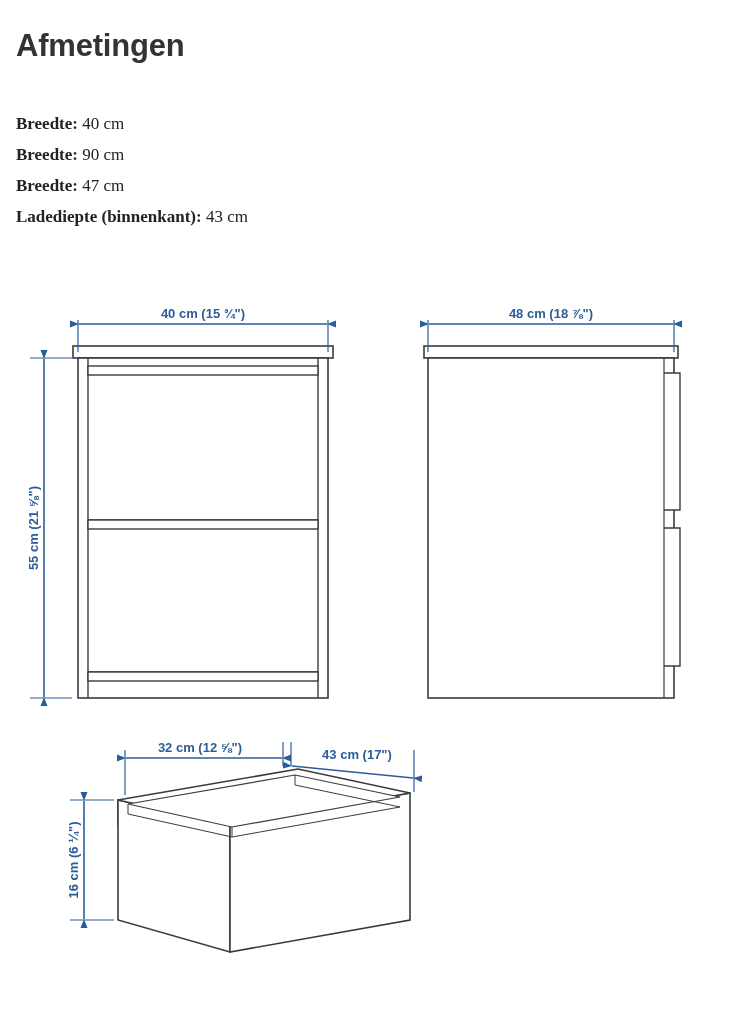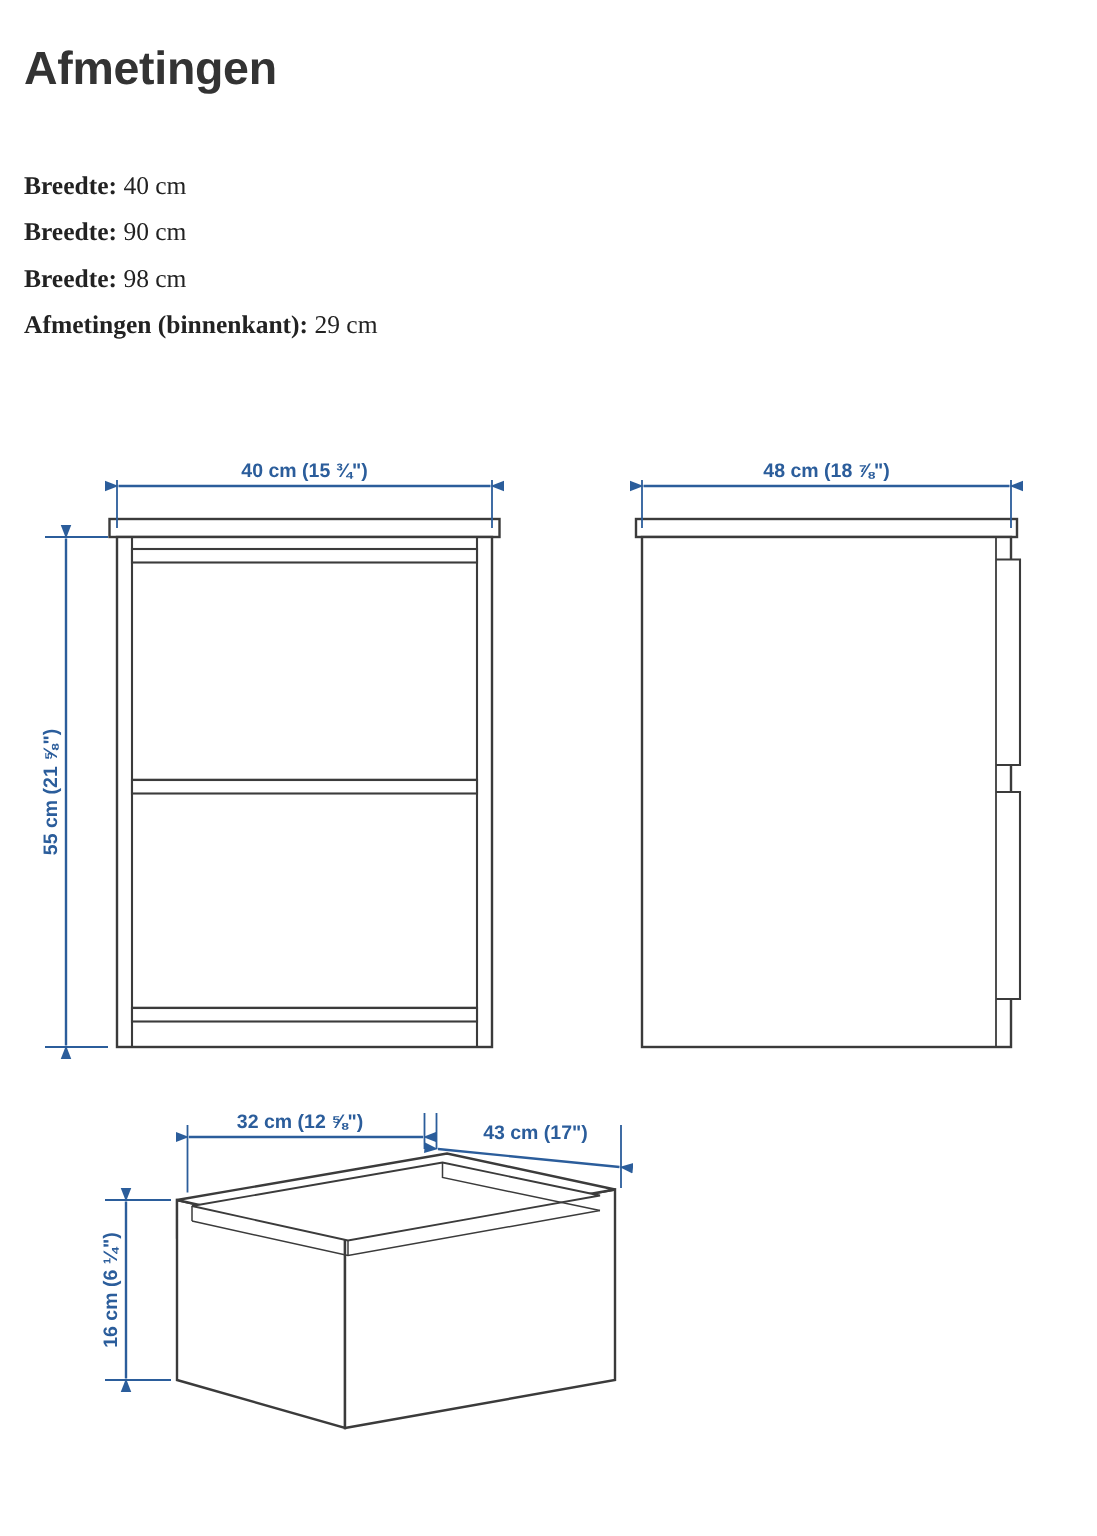--- a/index.html
+++ b/index.html
@@ -75,25 +75,25 @@
     <div class="spec-row">
       <span class="spec-label">Breedte:</span>
       <span class="spec-value">40 cm</span>
     </div>
     <div class="spec-row">
       <span class="spec-label">Breedte:</span>
       <span class="spec-value">90 cm</span>
     </div>
     <div class="spec-row">
       <span class="spec-label">Breedte:</span>
-      <span class="spec-value">98 cm</span>
+      <span class="spec-value">47 cm</span>
     </div>
     <div class="spec-row">
-      <span class="spec-label">Afmetingen (binnenkant):</span>
-      <span class="spec-value">29 cm</span>
+      <span class="spec-label">Ladediepte (binnenkant):</span>
+      <span class="spec-value">43 cm</span>
     </div>
   </div>
 
   <div class="drawings">
     <svg width="731" height="700" viewBox="0 0 731 700">
       <defs>
         <marker id="arrL" markerWidth="10" markerHeight="8" refX="9" refY="4" orient="auto" markerUnits="userSpaceOnUse">
           <path d="M9,4 L0,0.5 L0,7.5 z" fill="#2b5d9b"></path>
         </marker>
         <marker id="arrR" markerWidth="10" markerHeight="8" refX="1" refY="4" orient="auto" markerUnits="userSpaceOnUse">

